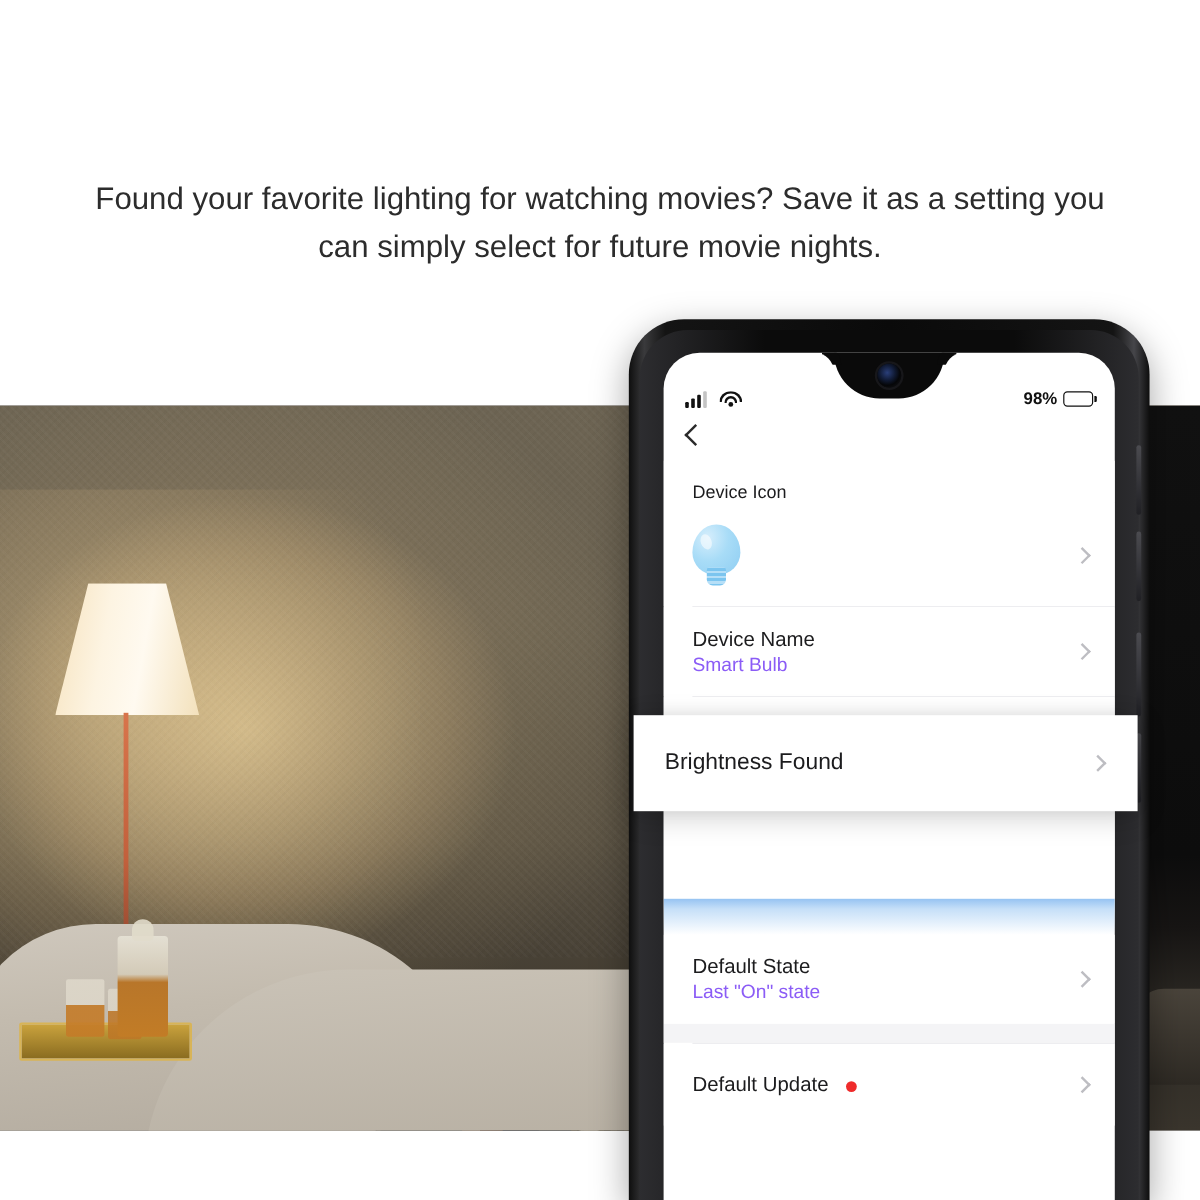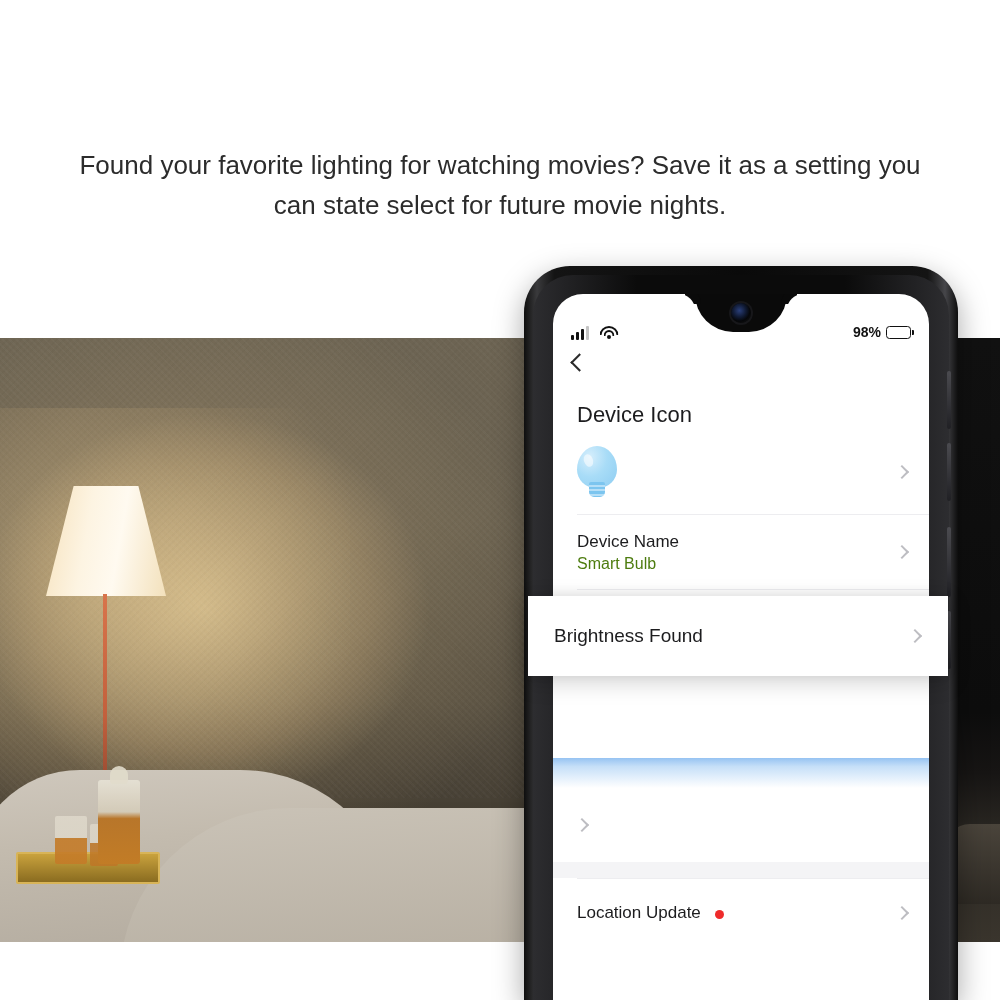--- a/index.html
+++ b/index.html
@@ -197,21 +197,21 @@
   .back-chev { width: 13px; height: 13px; border-left: 2.2px solid #2a2a2a; border-bottom: 2.2px solid #2a2a2a;
     transform: rotate(45deg); margin-left: 4px; }
 
   .list { position: relative; }
   .row {
     position: relative; display: flex; align-items: center;
     padding: 0 20px 0 24px; background: #fff;
   }
   .row-text { flex: 1; min-width: 0; }
   .row-label { font-size: 17px; color: #1c1c1e; line-height: 1.25; }
-  .row-sub { font-size: 16px; color: #4d7c0f; margin-top: 3px; }
+  .row-sub { font-size: 16px; color: #8b5cf6; margin-top: 3px; }
   .chev {
     width: 10px; height: 10px; border-top: 2px solid #bdbdc2; border-right: 2px solid #bdbdc2;
     transform: rotate(45deg); flex: none; margin-right: 2px;
   }
   .sep { height: 1px; background: #ededf0; margin-left: 24px; }
   .row-icon { height: 86px; padding-top: 2px; }
   .row-icon .bulb { width: 40px; height: 52px; position: relative; }
   .bulb-glass {
     position: absolute; left: 0; top: 0; width: 40px; height: 42px;
     background: radial-gradient(ellipse at 32% 26%, #d6eefc 0%, #a8dcf7 45%, #8ecdf2 100%);
@@ -219,21 +219,21 @@
   }
   .bulb-glass::after {
     content: ""; position: absolute; left: 7px; top: 8px; width: 9px; height: 13px;
     background: rgba(255,255,255,0.55); border-radius: 50%; transform: rotate(-20deg);
   }
   .bulb-base {
     position: absolute; left: 12px; top: 36px; width: 16px; height: 15px;
     background: repeating-linear-gradient(180deg, #7cc5ef 0 2.5px, #b6dff7 2.5px 4.5px);
     border-radius: 2px 2px 5px 5px;
   }
-  .row-label-top { font-size: 22px; color: #1c1c1e; padding: 18px 24px 0 24px; background: #fff; }
+  .row-label-top { font-size: 15px; color: #1c1c1e; padding: 18px 24px 0 24px; background: #fff; }
 
   .dot-badge { display: inline-block; width: 9px; height: 9px; border-radius: 50%;
     background: #ef2b2b; margin-left: 10px; vertical-align: middle; }
 
   .section-gap { height: 16px; background: #f4f4f6; }
 
   
   .glow-top {
     position: absolute; left: 0; right: 0; height: 44px;
     background: linear-gradient(180deg, rgba(255,255,255,0) 0%, rgba(168,206,245,0.95) 85%, rgba(150,195,242,1) 100%);
@@ -253,21 +253,21 @@
     box-shadow: 0 6px 22px rgba(0,0,0,0.18), 0 -2px 12px rgba(0,0,0,0.06);
   }
   .highlight-card .hl-label { flex: 1; font-size: 19px; color: #1c1c1e; }
 </style>
 </head>
 <body>
 
 <div class="page">
 
   <div class="header">
-    <div class="subtitle">Found your favorite lighting for watching movies? Save it as a setting you can state select for future movie nights.</div>
+    <div class="subtitle">Found your favorite lighting for watching movies? Save it as a setting you can simply select for future movie nights.</div>
   </div>
 
   <div class="photo-band">
     <div class="room"></div>
     <div class="wall-tex"></div>
     <div class="lamp-glow"></div>
     <div class="lamp-shade"></div>
     <div class="lamp-pole"></div>
 
     <div class="tv-frame">
@@ -362,30 +362,34 @@
             <span class="chev"></span>
           </div>
 
           <div class="glow-top" style="top:0;position:relative;height:26px"></div>
 
           <div style="height:84px;background:#fff"></div>
 
           <div class="glow-bot" style="position:relative;height:30px"></div>
 
           <div class="row" style="height:74px">
+            <div class="row-text">
+              <div class="row-label">Default State</div>
+              <div class="row-sub">Last "On" state</div>
+            </div>
             <span class="chev"></span>
           </div>
 
           <div class="section-gap"></div>
 
           <div class="sep"></div>
 
           <div class="row" style="height:68px">
             <div class="row-text">
-              <span class="row-label" style="display:inline">Location Update</span>
+              <span class="row-label" style="display:inline">Default Update</span>
               <span class="dot-badge"></span>
             </div>
             <span class="chev"></span>
           </div>
 
         </div>
       </div>
     </div>
   </div>
 

